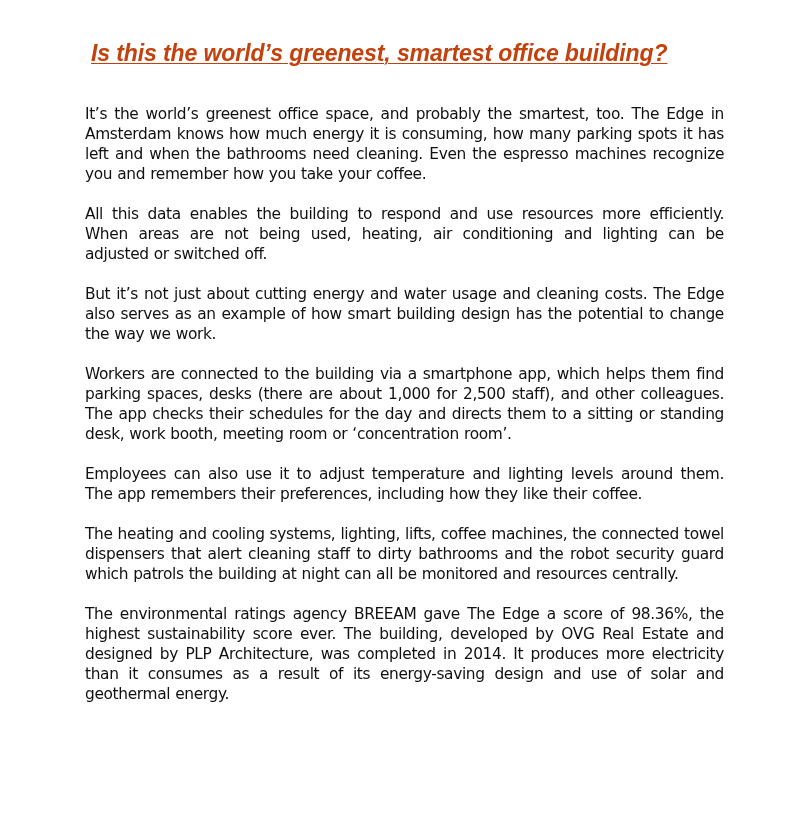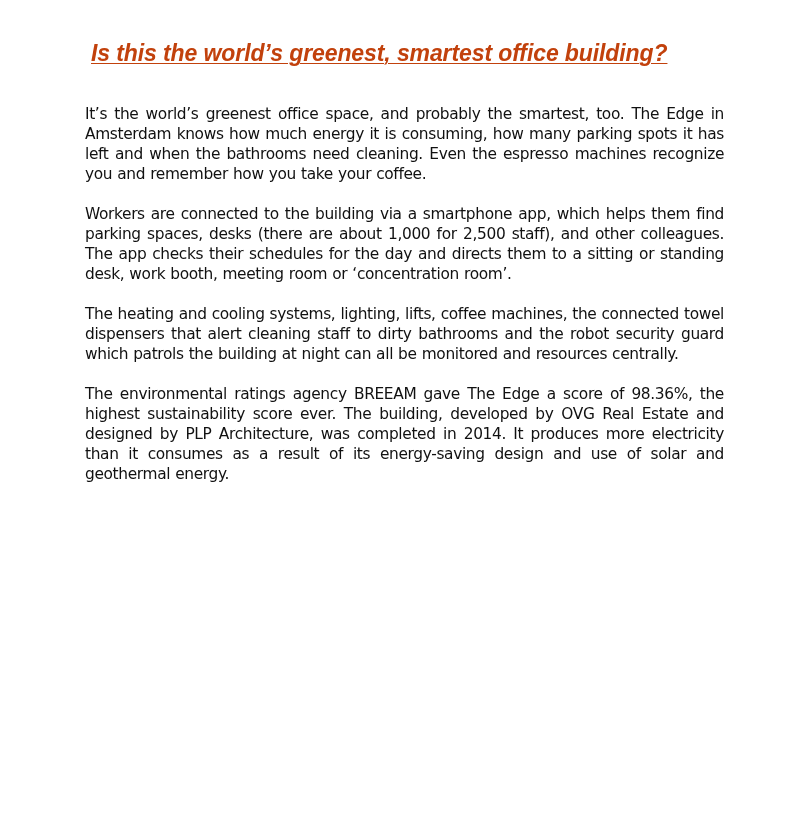--- a/index.html
+++ b/index.html
@@ -53,17 +53,20 @@
       word-spacing: 0.5px;
     }
   </style>
 </head>
 <body>
 
 <div class="page">
   <h1 class="title">Is this the world’s greenest, smartest office building?</h1>
   <div class="body">
     <p class="para">It’s the world’s greenest office space, and probably the smartest, too. The Edge in Amsterdam knows how much energy it is consuming, how many parking spots it has left and when the bathrooms need cleaning. Even the espresso machines recognize you and remember how you take your coffee.</p>
+    <p class="para">All this data enables the building to respond and use resources more efficiently. When areas are not being used, heating, air conditioning and lighting can be adjusted or switched off.</p>
+    <p class="para">But it’s not just about cutting energy and water usage and cleaning costs. The Edge also serves as an example of how smart building design has the potential to change the way we work.</p>
     <p class="para">Workers are connected to the building via a smartphone app, which helps them find parking spaces, desks (there are about 1,000 for 2,500 staff), and other colleagues. The app checks their schedules for the day and directs them to a sitting or standing desk, work booth, meeting room or ‘concentration room’.</p>
+    <p class="para">Employees can also use it to adjust temperature and lighting levels around them. The app remembers their preferences, including how they like their coffee.</p>
     <p class="para">The heating and cooling systems, lighting, lifts, coffee machines, the connected towel dispensers that alert cleaning staff to dirty bathrooms and the robot security guard which patrols the building at night can all be monitored and resources centrally.</p>
     <p class="para">The environmental ratings agency BREEAM gave The Edge a score of 98.36%, the highest sustainability score ever. The building, developed by OVG Real Estate and designed by PLP Architecture, was completed in 2014. It produces more electricity than it consumes as a result of its energy-saving design and use of solar and geothermal energy.</p>
   </div>
 </div>
 
 </body></html>

